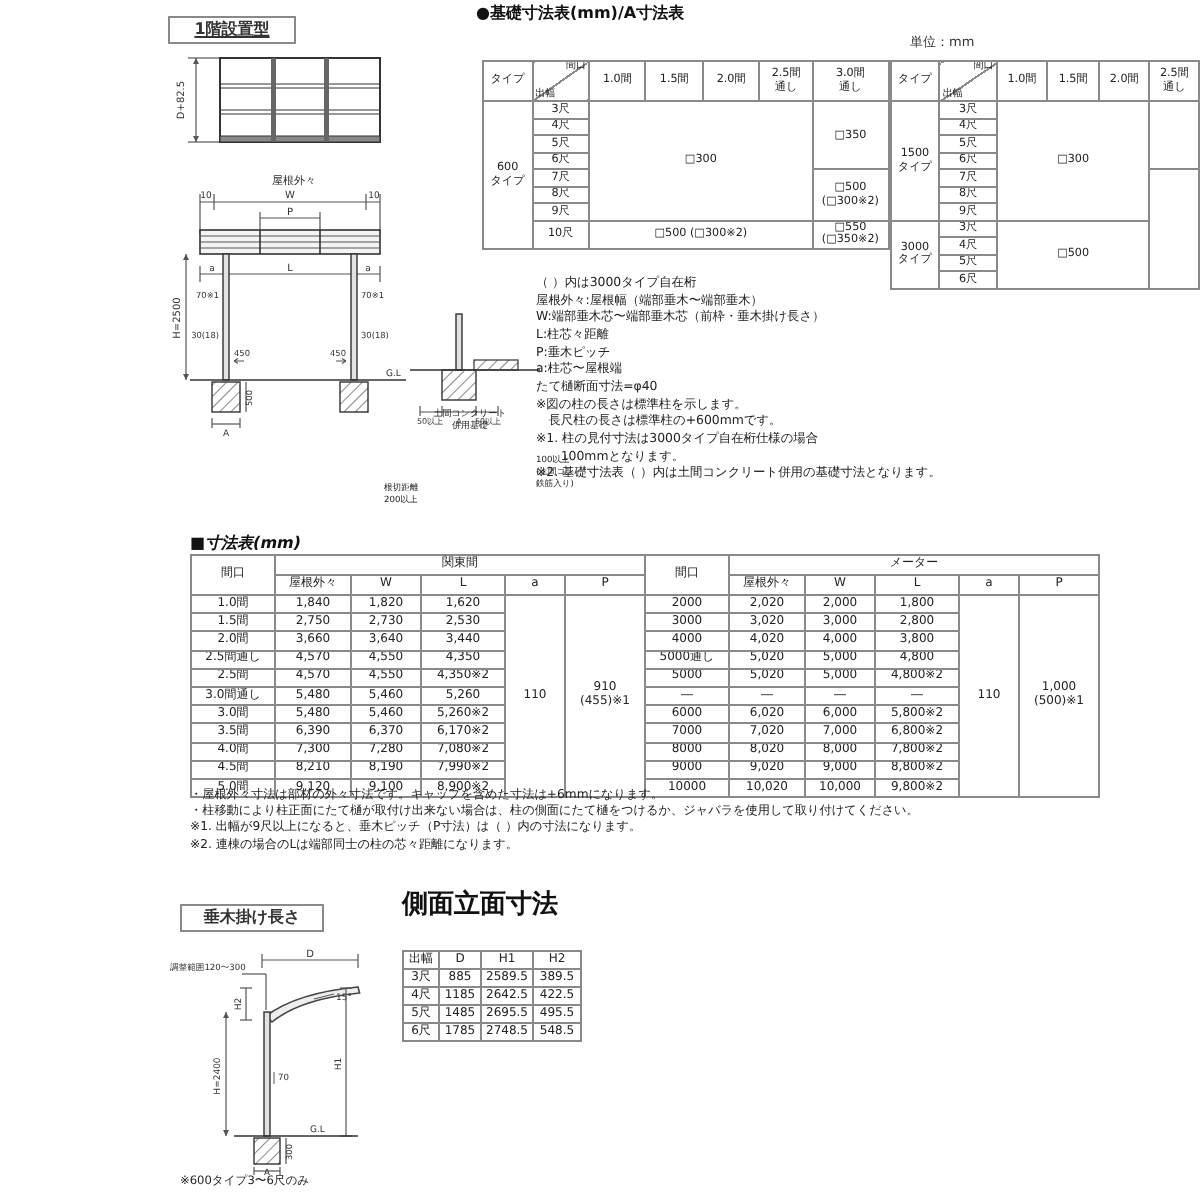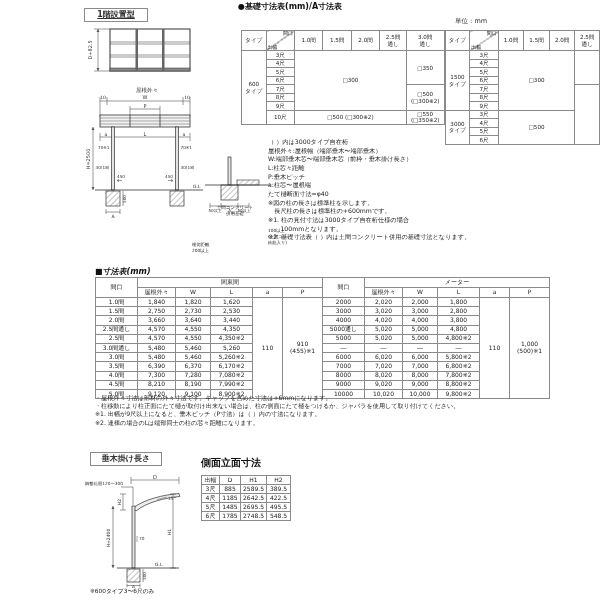--- a/index.html
+++ b/index.html
@@ -539,21 +539,21 @@
       <line x1="44" y1="115.5" x2="44" y2="119.5"></line>
       <line x1="57" y1="115.5" x2="57" y2="119.5"></line>
       <line x1="44" y1="117.5" x2="57" y2="117.5"></line>
       <line x1="60" y1="101" x2="60" y2="114"></line>
     </g>
     <text x="50.5" y="119.5" font-size="4.3" text-anchor="middle">A</text>
     <text x="63" y="108" font-size="4.2" transform="rotate(-90 63 108)" text-anchor="middle">300</text>
   </svg>
   <div class="abs notes-sm" style="left:90px; top:588px; font-size:5.8px;">※600タイプ3〜6尺のみ</div>
 
-  <div class="abs sec-title" style="left:201px; top:456px; font-size:10px;">側面立面寸法</div>
+  <div class="abs sec-title" style="left:201px; top:443px; font-size:13px;">側面立面寸法</div>
   <table class="abs stable" style="left:201px; top:475px;">
     <colgroup>
         <col style="width:18px">
         <col style="width:21px">
         <col style="width:26px">
         <col style="width:24px">
       </colgroup>
     <tbody>
       <tr>
         <th>出幅</th>

